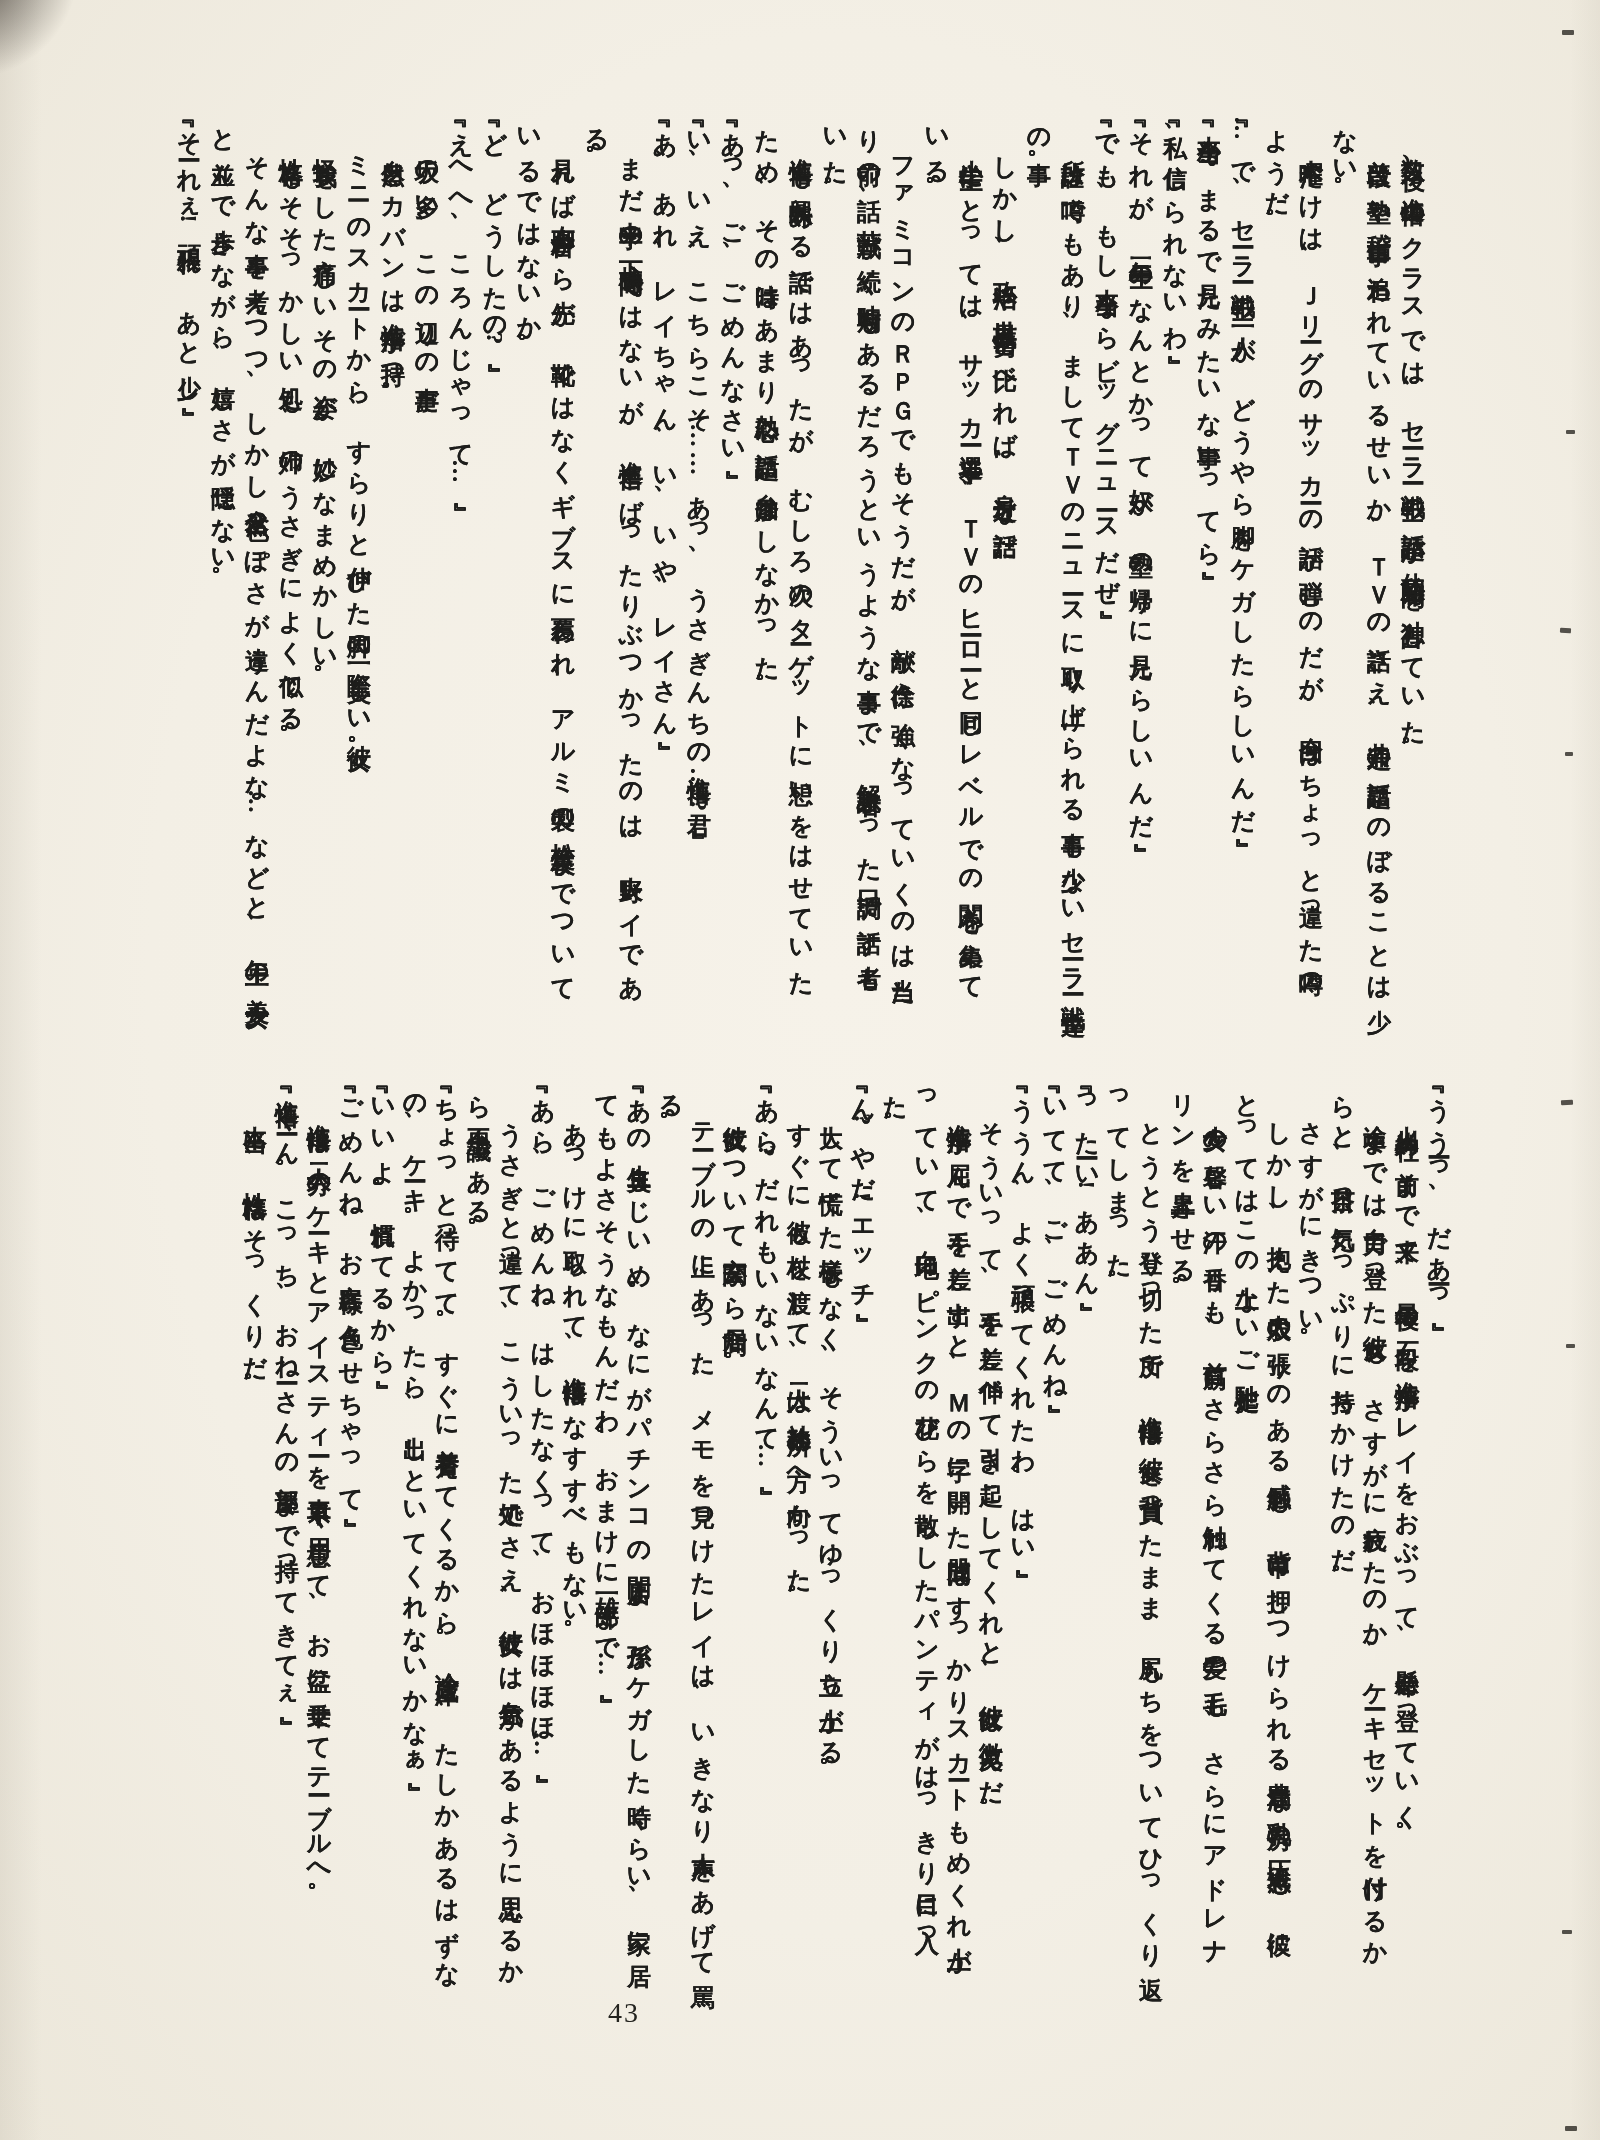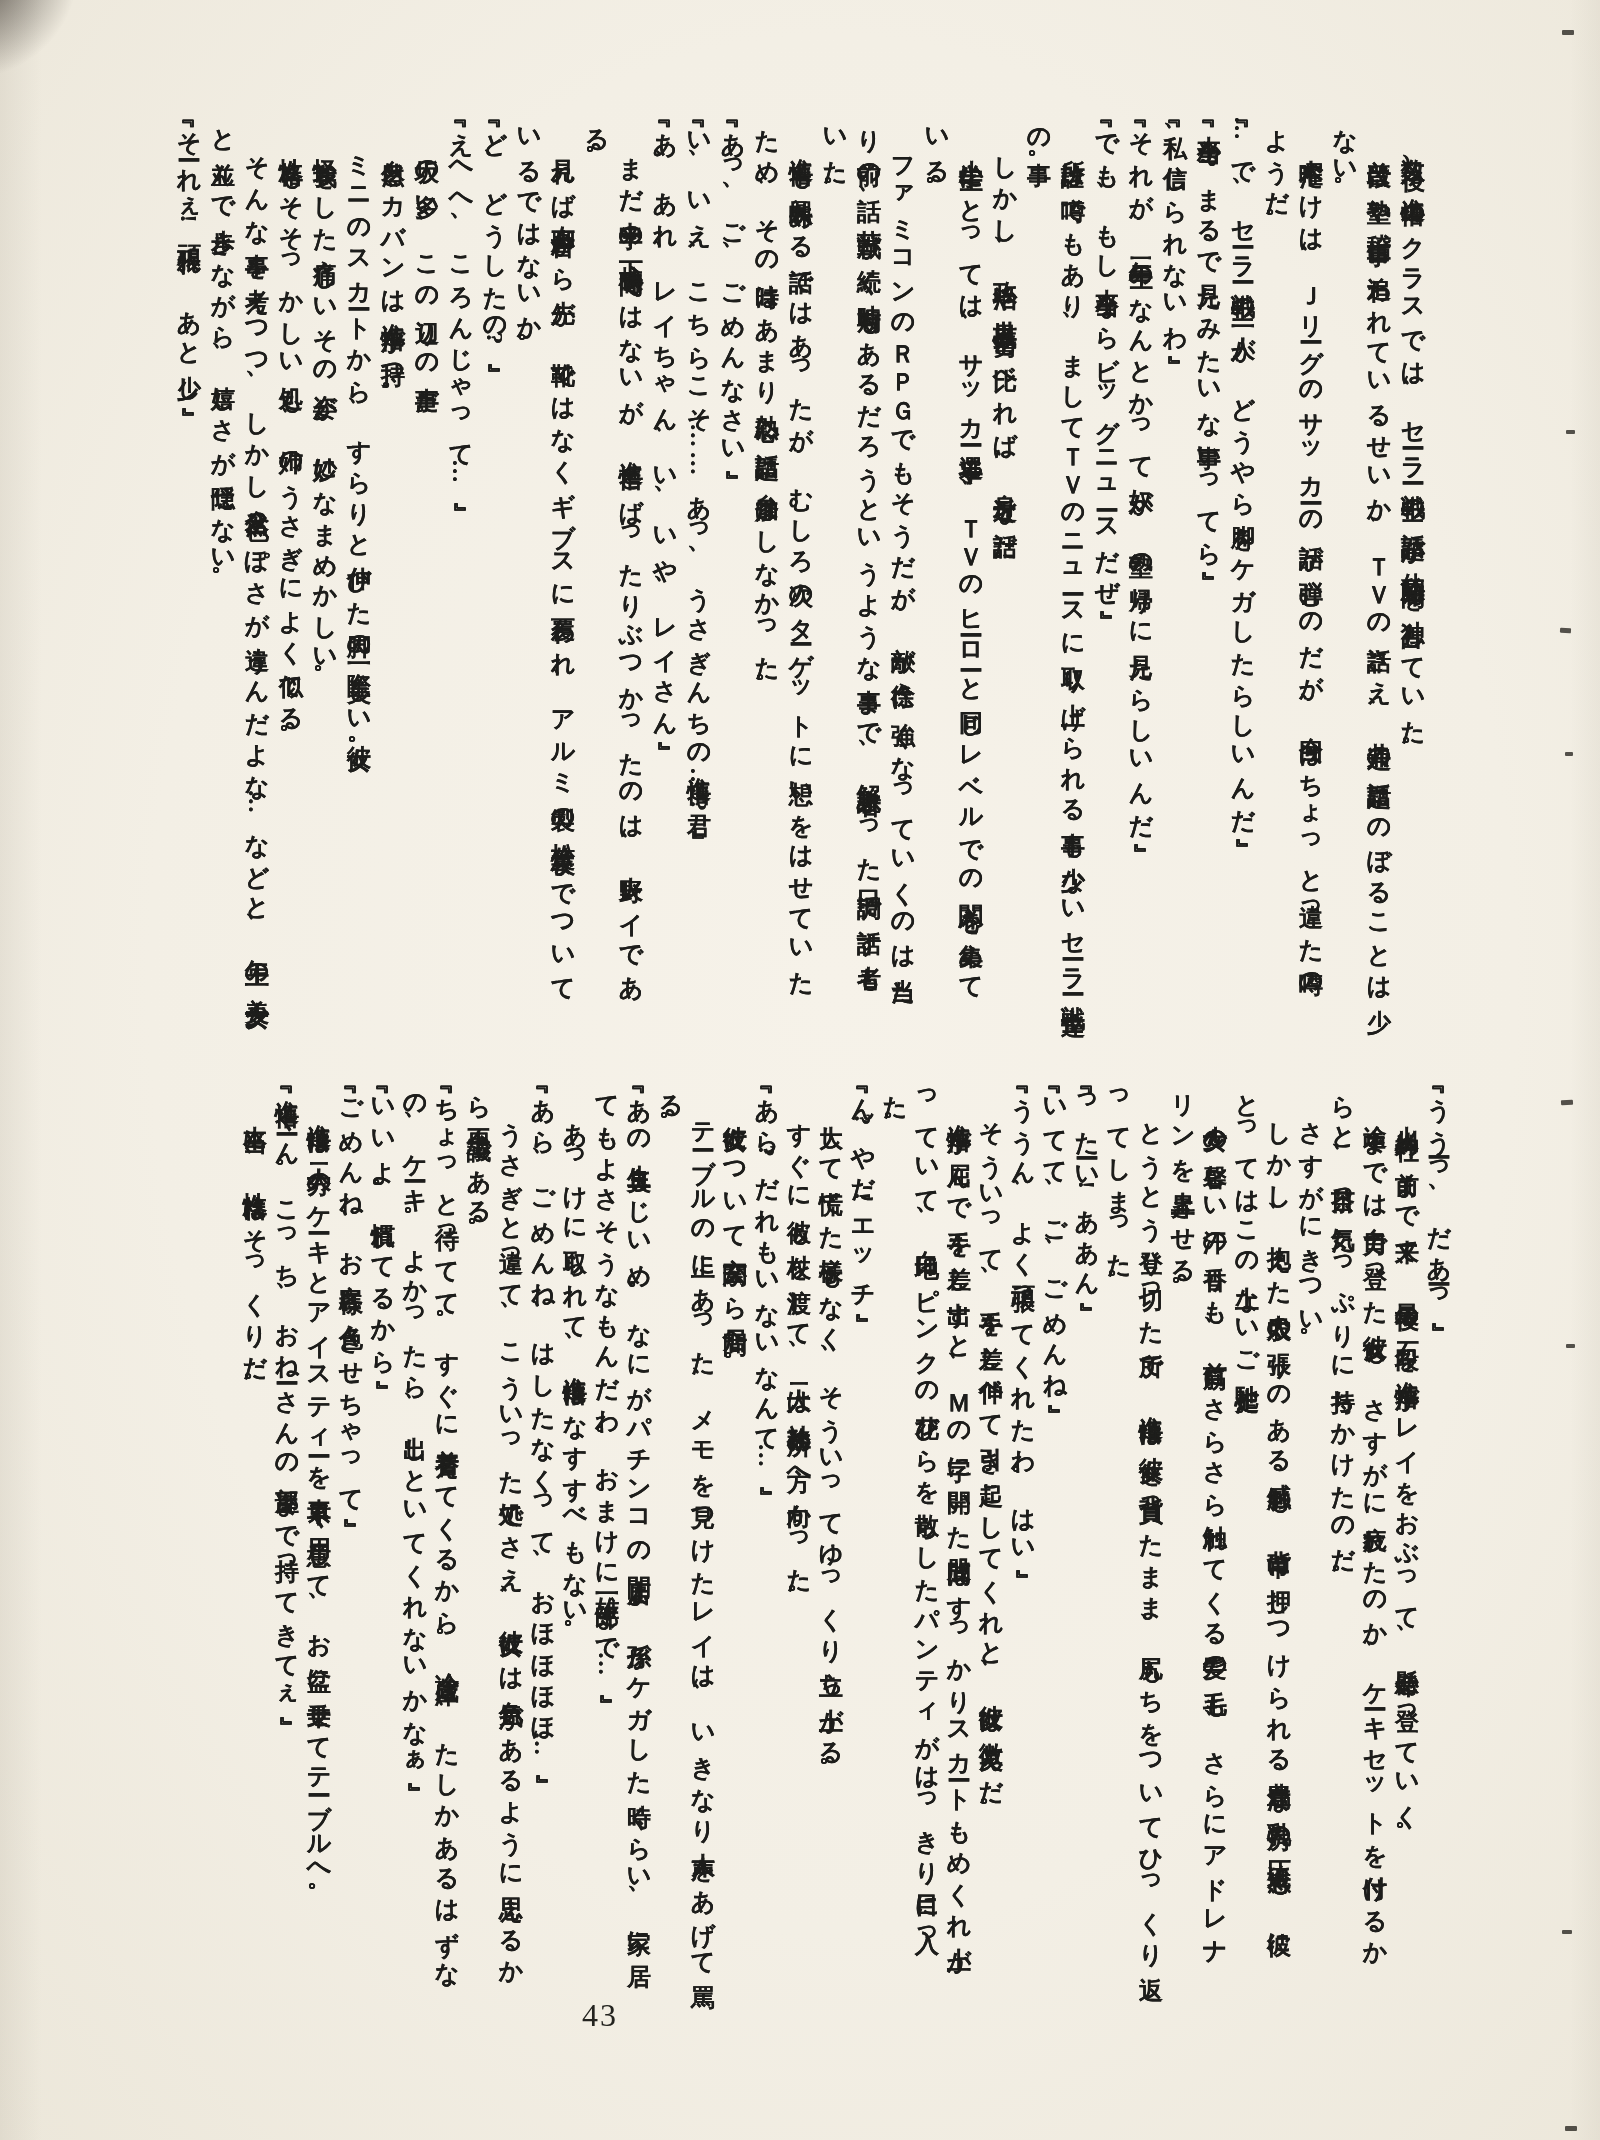--- a/index.html
+++ b/index.html
@@ -28,23 +28,23 @@
     font-weight:600;
     text-shadow:0 0 .5px currentColor;
     white-space:normal;
   }
   .top-block{ top:112px; right:170px; height:900px; line-height:34px; }
   .bottom-block{ top:1078px; right:145px; height:900px; line-height:32px; }
   .text-block p{ margin:0; padding:0; text-indent:28px; }
   .text-block p.no-indent{ text-indent:0; }
   .page-number{
     position:absolute;
-    top:1997px; left:560px; width:80px;
+    top:1997px; left:584px; width:80px;
     text-align:center;
-    font-size:32px;
+    font-size:28px;
     letter-spacing:2px;
     color:#23231f;
   }
   .speck{
     position:absolute;
     background:#26241f;
     border-radius:1px;
     opacity:.78;
   }
 </style>

